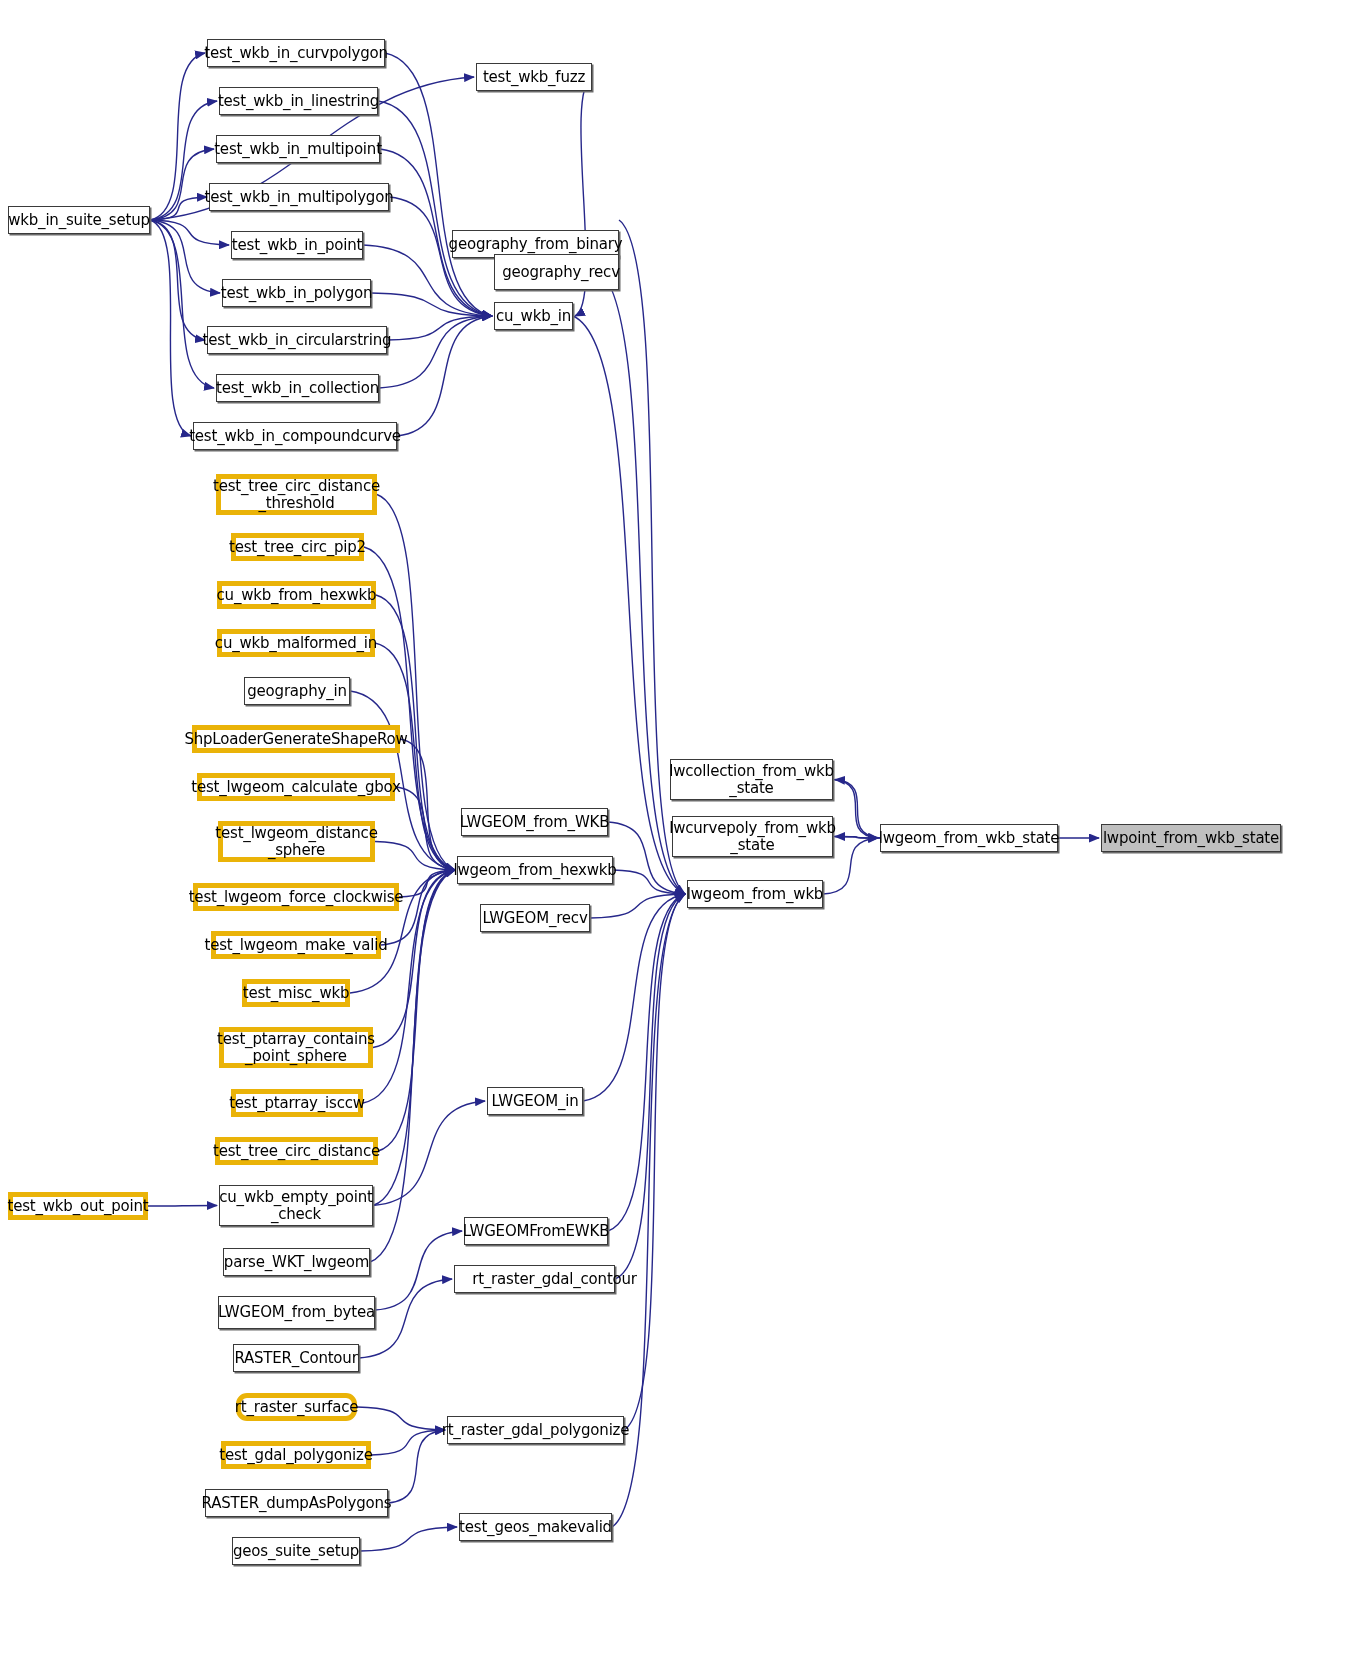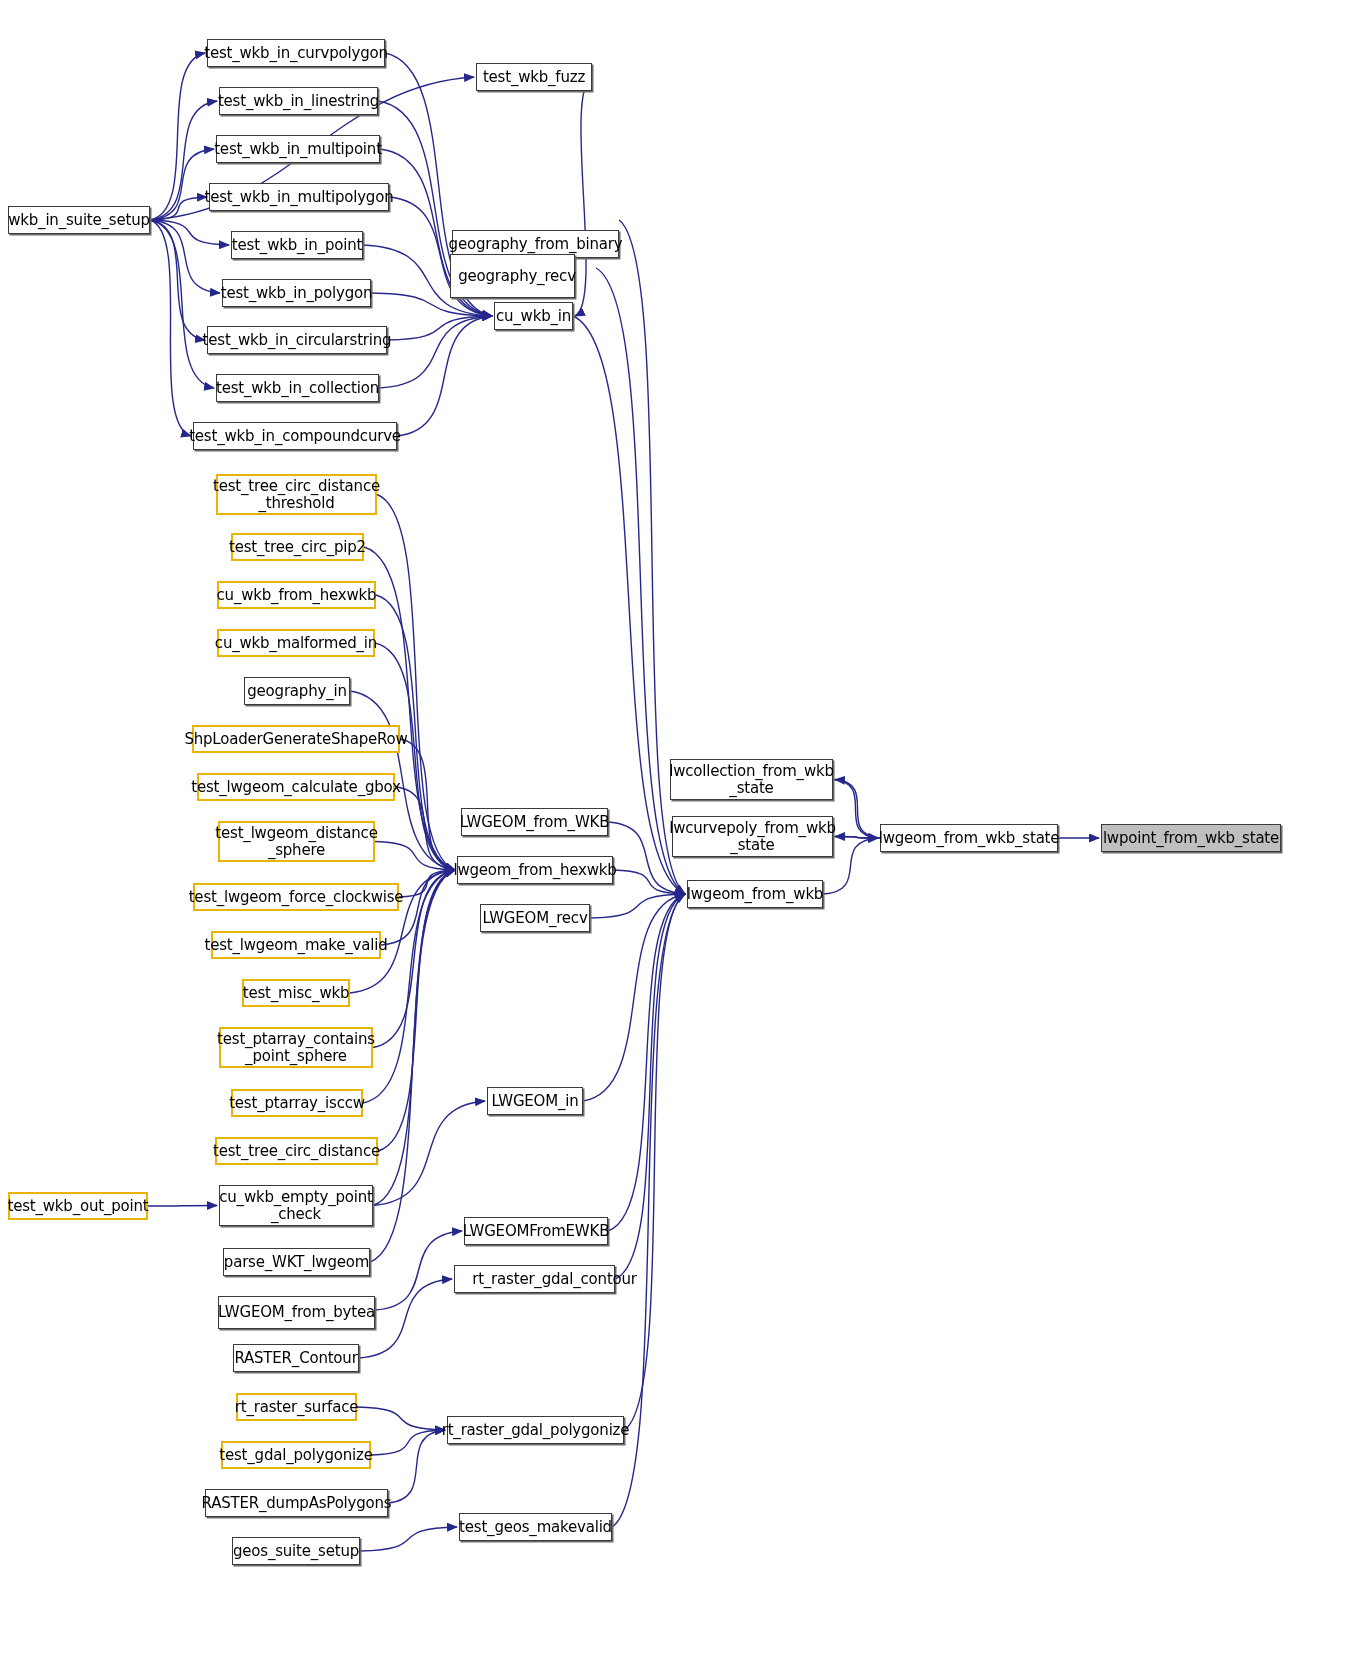--- a/index.html
+++ b/index.html
@@ -3,21 +3,21 @@
 <meta charset="utf-8">
 <style>
   html,body{margin:0;padding:0;background:#ffffff;}
   #canvas{position:relative;width:1353px;height:1659px;background:#ffffff;
           font-family:"DejaVu Sans","Liberation Sans",sans-serif;overflow:hidden;}
   #edges{position:absolute;left:0;top:0;width:1353px;height:1659px;}
   .node{position:absolute;box-sizing:border-box;display:flex;align-items:center;
         justify-content:center;text-align:center;background:#ffffff;
         border:1px solid #3a3a3a;font-size:15px;color:#000000;line-height:1.12;
         white-space:pre-line;letter-spacing:-0.2px;}
-  .node.red{border:2px solid #eab308;}
+  .node.red{border:5px solid #eab308;}
   .node.cur{background:#bfbfbf;border:1px solid #3a3a3a;}
   .node.shadow{box-shadow:1.5px 1.5px 0 0 #6b6b6b;}
 </style>
 </head>
 <body>
 
 <div id="canvas">
   <svg id="edges" viewBox="0 0 1353 1659" xmlns="http://www.w3.org/2000/svg">
     <defs>
       <marker id="ah" markerWidth="11" markerHeight="9" refX="10" refY="4.5" orient="auto" markerUnits="userSpaceOnUse">
@@ -94,21 +94,21 @@
       <div class="node shadow" style="left: 219px; top: 87px; width: 159px; height: 28px;"><span>test_wkb_in_linestring</span></div>
       <div class="node shadow" style="left: 216px; top: 135px; width: 164px; height: 28px;"><span>test_wkb_in_multipoint</span></div>
       <div class="node shadow" style="left: 209px; top: 183px; width: 180px; height: 28px;"><span>test_wkb_in_multipolygon</span></div>
       <div class="node shadow" style="left: 231px; top: 231px; width: 132px; height: 28px;"><span>test_wkb_in_point</span></div>
       <div class="node shadow" style="left: 222px; top: 279px; width: 149px; height: 28px;"><span>test_wkb_in_polygon</span></div>
       <div class="node shadow" style="left: 207px; top: 326px; width: 180px; height: 28px;"><span>test_wkb_in_circularstring</span></div>
       <div class="node shadow" style="left: 216px; top: 374px; width: 163px; height: 28px;"><span>test_wkb_in_collection</span></div>
       <div class="node shadow" style="left: 193px; top: 422px; width: 204px; height: 28px;"><span>test_wkb_in_compoundcurve</span></div>
       <div class="node shadow" style="left: 476px; top: 63px; width: 116px; height: 28px;"><span>test_wkb_fuzz</span></div>
       <div class="node shadow" style="left: 452px; top: 206px; width: 167px; height: 28px; margin-top: 24px;"><span>geography_from_binary</span></div>
-      <div class="node shadow" style="left: 450px; top: 254px; width: 125px; height: 44px; padding-left: 9px;"><span>geography_recv</span></div>
+      <div class="node shadow" style="left: 494px; top: 254px; width: 125px; height: 36px; padding-left: 9px;"><span>geography_recv</span></div>
       <div class="node shadow" style="left: 494px; top: 302px; width: 79px; height: 28px;"><span>cu_wkb_in</span></div>
       <div class="node red" style="left: 216px; top: 474px; width: 161px; height: 41px;"><span>test_tree_circ_distance
 _threshold</span></div>
       <div class="node red" style="left: 231px; top: 533px; width: 133px; height: 28px;"><span>test_tree_circ_pip2</span></div>
       <div class="node red" style="left: 217px; top: 581px; width: 159px; height: 28px;"><span>cu_wkb_from_hexwkb</span></div>
       <div class="node red" style="left: 217px; top: 629px; width: 158px; height: 28px;"><span>cu_wkb_malformed_in</span></div>
       <div class="node shadow" style="left: 244px; top: 677px; width: 106px; height: 28px;"><span>geography_in</span></div>
       <div class="node red" style="left: 192px; top: 725px; width: 208px; height: 28px;"><span>ShpLoaderGenerateShapeRow</span></div>
       <div class="node red" style="left: 197px; top: 773px; width: 198px; height: 28px;"><span>test_lwgeom_calculate_gbox</span></div>
       <div class="node red" style="left: 218px; top: 821px; width: 157px; height: 41px;"><span>test_lwgeom_distance
@@ -118,21 +118,21 @@
       <div class="node red" style="left: 242px; top: 979px; width: 108px; height: 28px;"><span>test_misc_wkb</span></div>
       <div class="node red" style="left: 219px; top: 1027px; width: 154px; height: 41px;"><span>test_ptarray_contains
 _point_sphere</span></div>
       <div class="node red" style="left: 231px; top: 1089px; width: 132px; height: 28px;"><span>test_ptarray_isccw</span></div>
       <div class="node red" style="left: 215px; top: 1137px; width: 163px; height: 28px;"><span>test_tree_circ_distance</span></div>
       <div class="node shadow" style="left: 219px; top: 1185px; width: 154px; height: 41px; align-items: center;"><span>cu_wkb_empty_point
 _check</span></div>
       <div class="node shadow" style="left: 223px; top: 1248px; width: 147px; height: 28px;"><span>parse_WKT_lwgeom</span></div>
       <div class="node shadow" style="left: 218px; top: 1296px; width: 157px; height: 33px;"><span>LWGEOM_from_bytea</span></div>
       <div class="node shadow" style="left: 233px; top: 1344px; width: 126px; height: 28px;"><span>RASTER_Contour</span></div>
-      <div class="node red" style="left: 236px; top: 1393px; width: 121px; height: 28px;"><span>rt_raster_surface</span></div>
+      <div class="node red" style="left: 236px; top: 1393px; width: 121px; height: 28px; border-radius: 11px;"><span>rt_raster_surface</span></div>
       <div class="node red" style="left: 221px; top: 1441px; width: 150px; height: 28px;"><span>test_gdal_polygonize</span></div>
       <div class="node shadow" style="left: 205px; top: 1489px; width: 183px; height: 28px;"><span>RASTER_dumpAsPolygons</span></div>
       <div class="node shadow" style="left: 232px; top: 1537px; width: 128px; height: 28px;"><span>geos_suite_setup</span></div>
       <div class="node red" style="left: 8px; top: 1192px; width: 140px; height: 28px;"><span>test_wkb_out_point</span></div>
       <div class="node shadow" style="left: 461px; top: 808px; width: 147px; height: 28px;"><span>LWGEOM_from_WKB</span></div>
       <div class="node shadow" style="left: 457px; top: 856px; width: 156px; height: 28px;"><span>lwgeom_from_hexwkb</span></div>
       <div class="node shadow" style="left: 480px; top: 904px; width: 110px; height: 28px;"><span>LWGEOM_recv</span></div>
       <div class="node shadow" style="left: 487px; top: 1087px; width: 96px; height: 28px;"><span>LWGEOM_in</span></div>
       <div class="node shadow" style="left: 464px; top: 1217px; width: 144px; height: 28px;"><span>LWGEOMFromEWKB</span></div>
       <div class="node shadow" style="left: 454px; top: 1265px; width: 161px; height: 28px; padding-left: 40px;"><span>rt_raster_gdal_contour</span></div>

